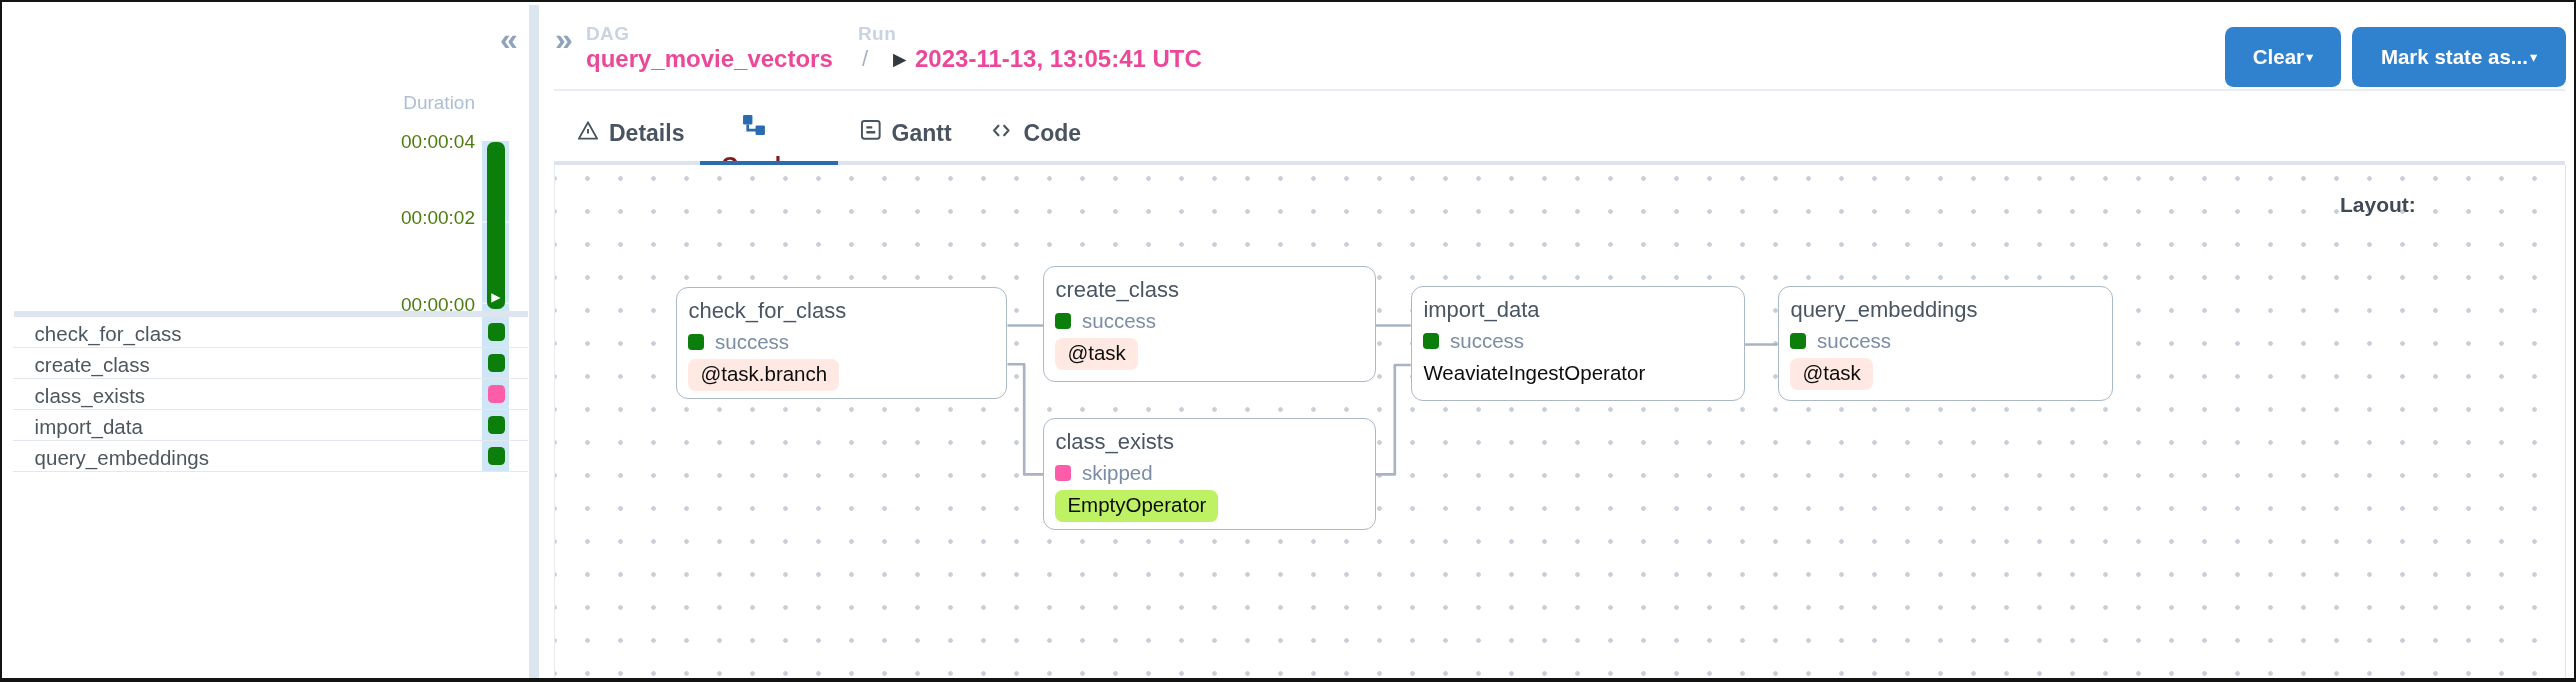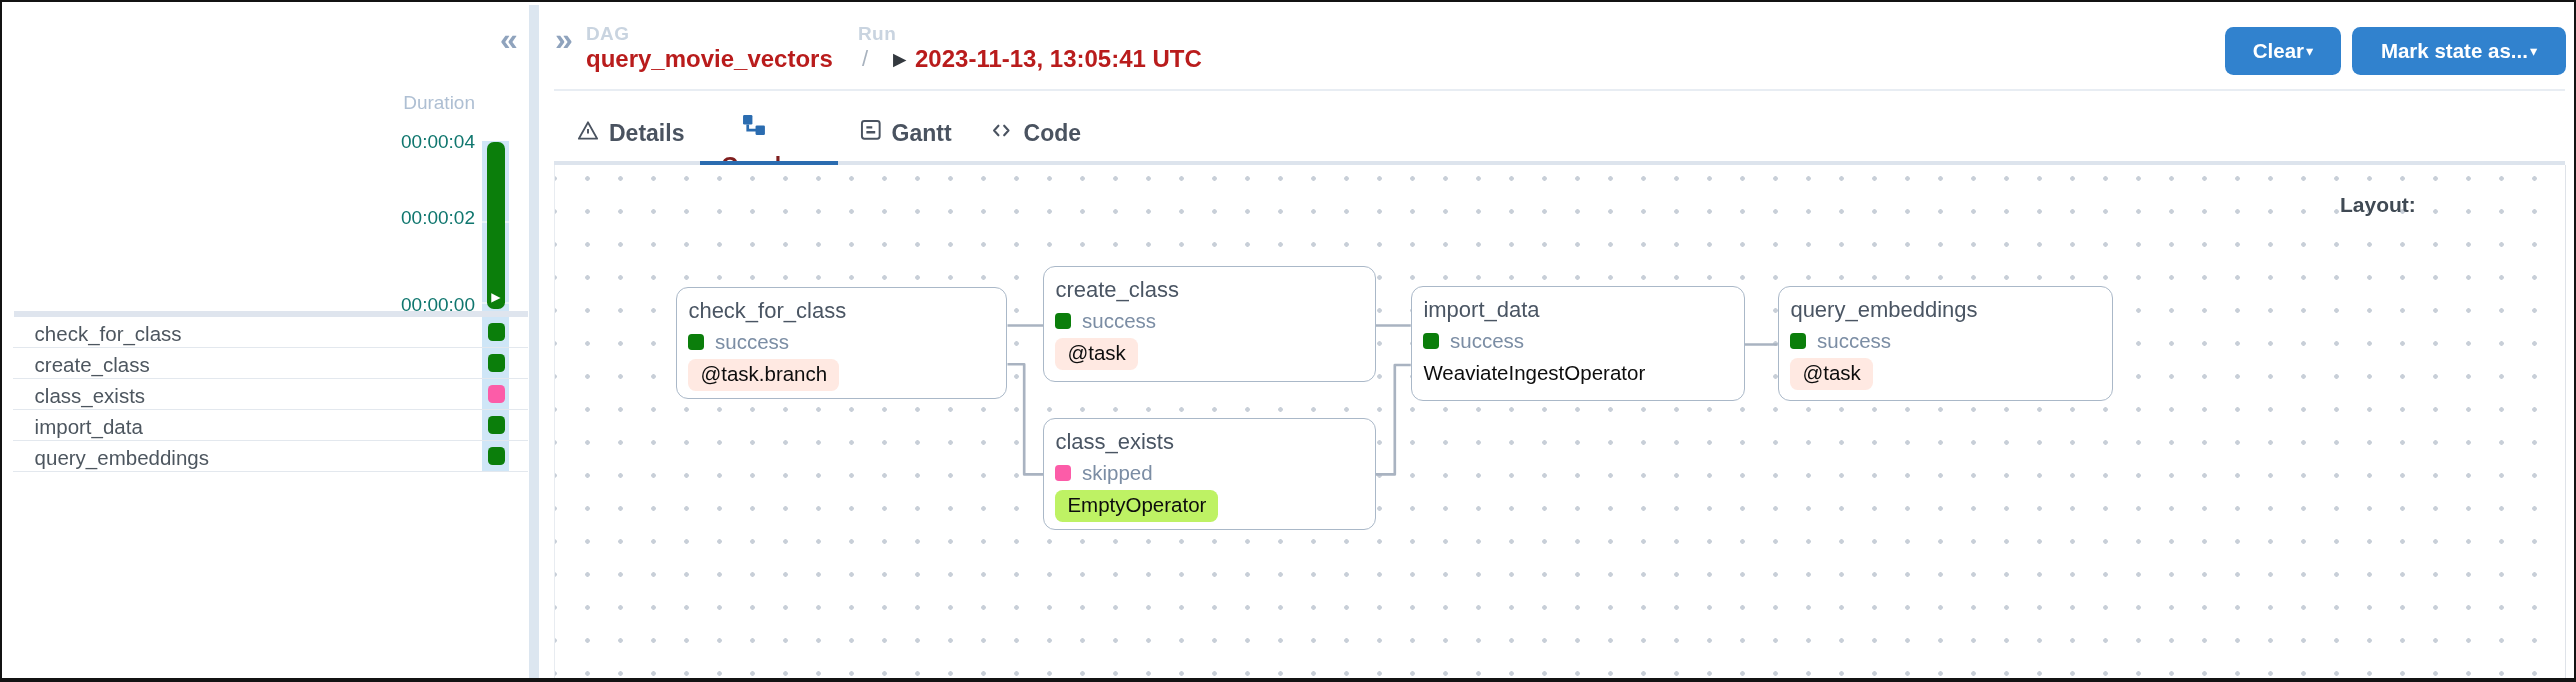--- a/index.html
+++ b/index.html
@@ -8,46 +8,46 @@
   #screen {
     position:relative; width:2576px; height:682px; background:#fff;
     border:2.3px solid #131313; border-bottom-width:4.6px; overflow:hidden;
   }
   .abs { position:absolute; }
 
   
   #collapse-btn { left:489px; top:16.7px; width:36px; height:40px; text-align:center;
     font-size:32px; font-weight:700; color:#8fa3bd; line-height:40px; cursor:pointer; }
   #duration-label { right:2099px; top:90px; font-size:19px; color:#aebfd3; }
-  .tick { position:absolute; right:2099px; font-size:19px; color:#0f766e; height:23px; line-height:23px; }
+  .tick { position:absolute; right:2099px; font-size:19px; color:#4d7c0f; height:23px; line-height:23px; }
   #gauge-strip { left:480px; top:139px; width:27px; height:172px; background:#cfe6f7; }
   .gauge-line { position:absolute; left:480px; width:27px; height:2.3px; background:#e9f3fb; }
   #run-bar { left:485px; top:140px; width:17.5px; height:167px; background:#0b7e0b; border-radius:6.8px; }
   #run-marker { left:485px; top:285px; width:17.5px; height:20px; color:#fff; font-size:12px;
     text-align:center; line-height:20px; }
   #grid-band { left:12px; top:309px; width:514px; height:6px; background:#dfe5ee; }
   #row-strip { left:480px; top:315px; width:27px; height:155px; background:#cfe6f7; }
   #task-list { left:10.6px; top:315px; width:515px; }
   .task-row { position:relative; height:31px; border-bottom:1.5px solid #e3e8ee; cursor:pointer; }
   .task-name { position:absolute; left:22px; top:4.6px; font-size:20.5px; color:#4d565f; }
   .task-square { position:absolute; left:475px; top:6px; width:17.5px; height:17.5px; border-radius:4.6px; }
   #divider { left:527px; top:3px; width:10px; height:676px; background:#dce6f0; }
 
   
   #expand-btn { left:544px; top:16.7px; width:36px; height:40px; text-align:center;
     font-size:32px; font-weight:700; color:#8fa3bd; line-height:40px; cursor:pointer; }
   .crumb-label { top:21px; font-size:19px; font-weight:700; color:#c9d4e0; letter-spacing:0.4px; }
   #dag-label { left:584px; }
   #run-label { left:856px; }
-  .crumb-value { top:43px; font-size:24px; font-weight:700; color:#b91c1c; }
+  .crumb-value { top:43px; font-size:24px; font-weight:700; color:#ec4899; }
   #dag-name { left:584px; }
   #crumb-sep { left:860px; top:44px; font-size:22px; color:#a8b2be; }
   #run-play { left:891px; top:47px; font-size:17.5px; color:#34393f; }
   #run-value { left:913px; }
-  .btn { position:absolute; top:25px; height:48px; background:#3182ce; border:none; border-radius:8.4px;
+  .btn { position:absolute; top:25px; height:60px; background:#3182ce; border:none; border-radius:8.4px;
     color:#fff; font-family:inherit; font-size:20.5px; font-weight:700; cursor:pointer;
     display:flex; align-items:center; justify-content:center; gap:2px; }
   #clear-btn { left:2223px; width:116px; }
   #mark-btn { left:2350px; width:214px; }
   .caret { font-size:14.4px; }
   #header-border { left:552px; top:87px; width:2011px; height:1.5px; background:#e8edf3; }
 
   
   .tab { position:absolute; top:111px; height:40px; display:flex; align-items:center; gap:9px;
     font-size:23px; font-weight:700; color:#4a5360; cursor:pointer; }

